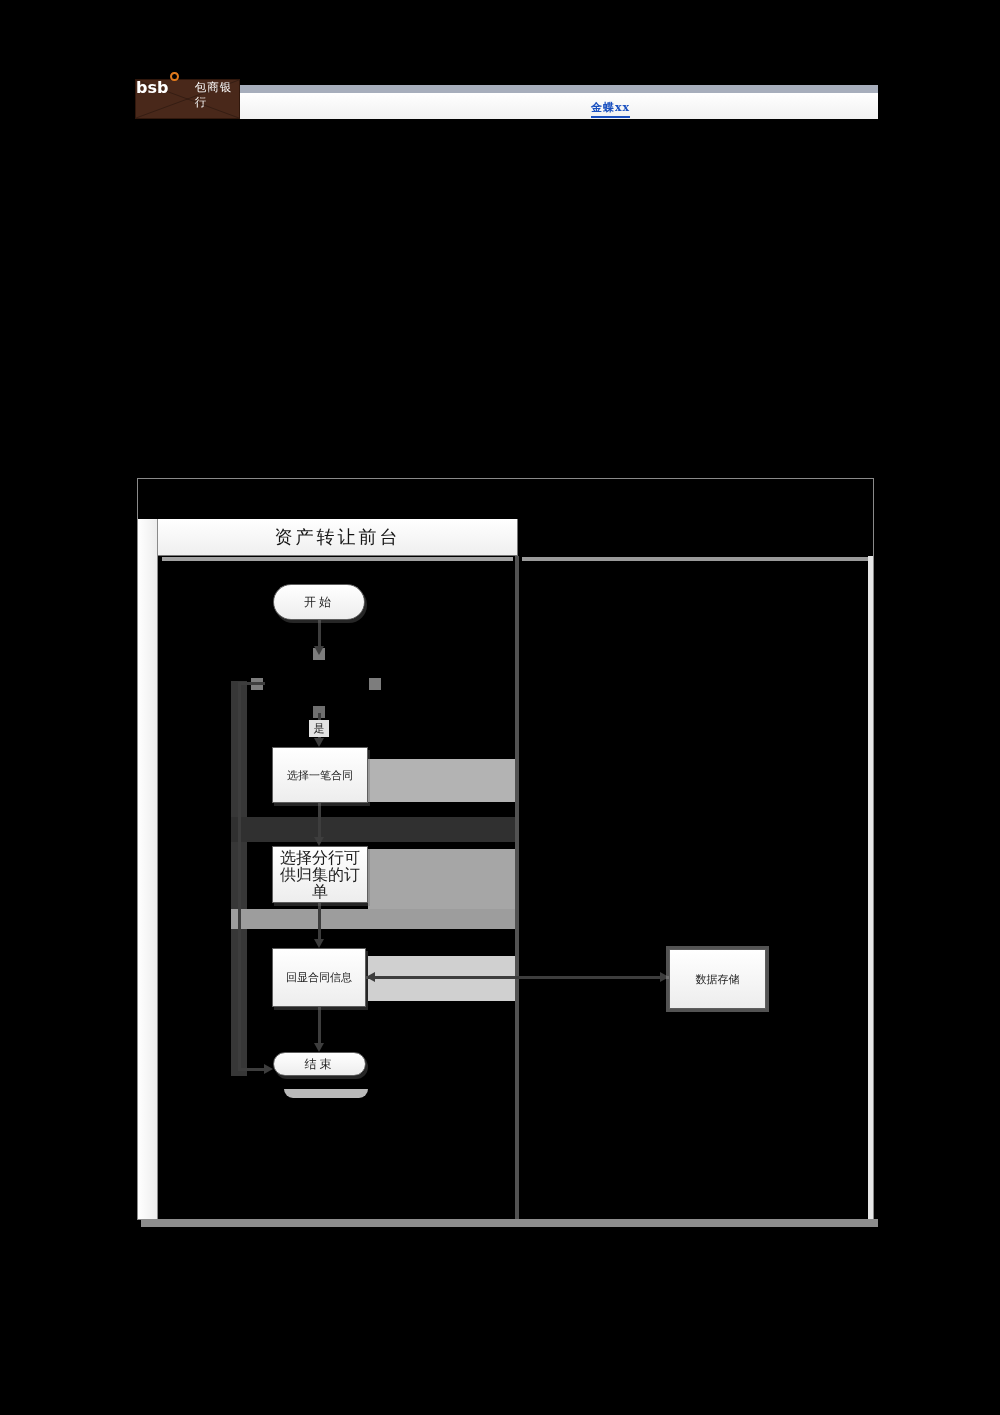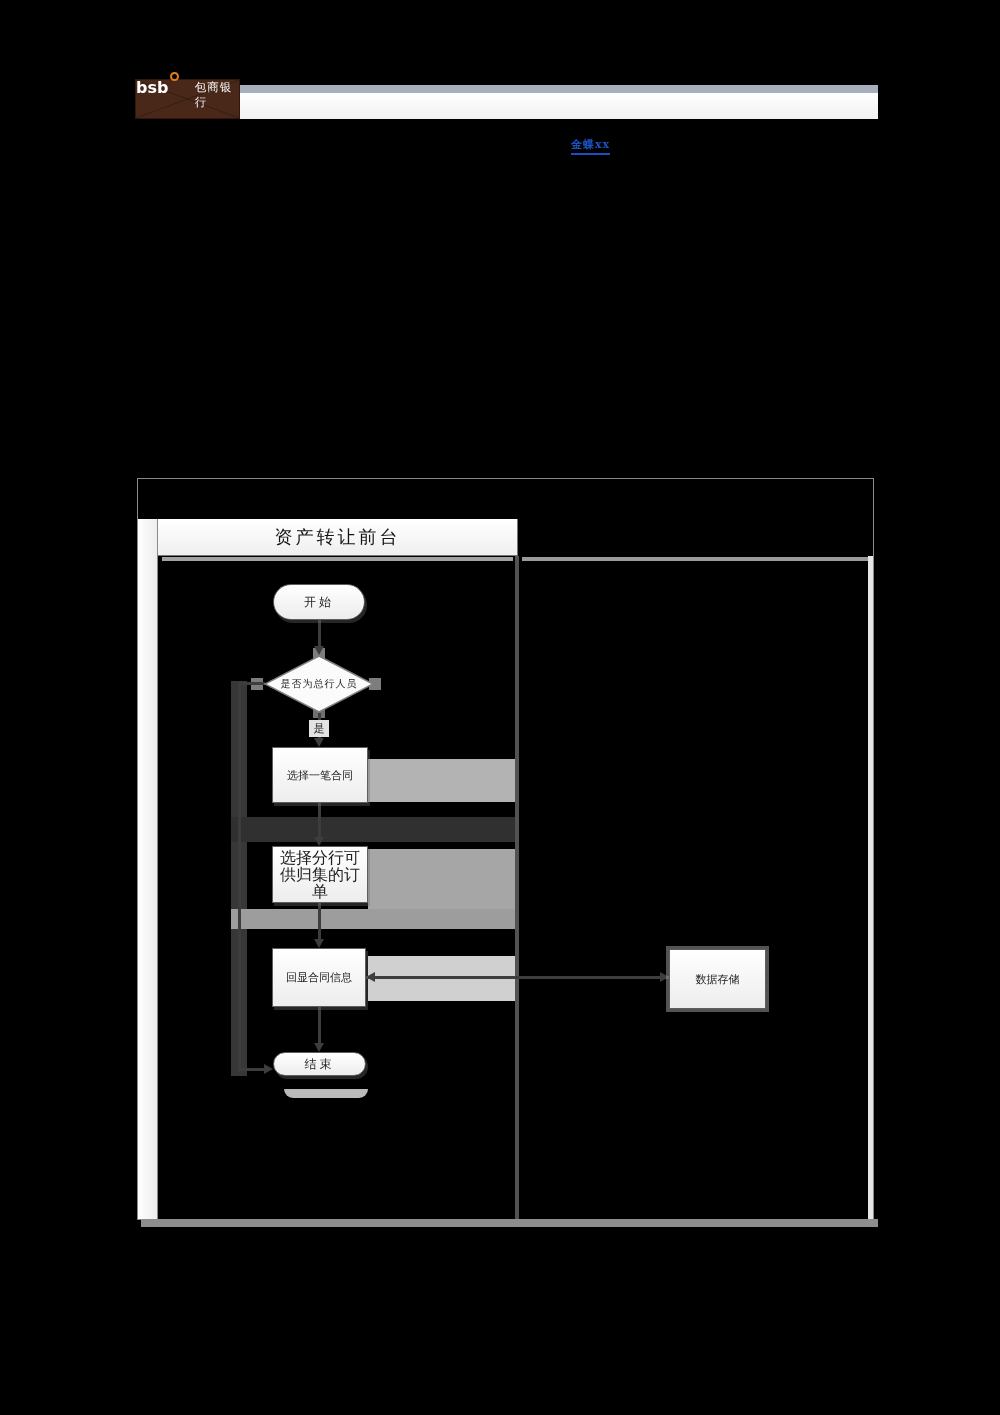--- a/index.html
+++ b/index.html
@@ -18,22 +18,22 @@
   .logo-cross{left:0;top:0;width:103px;height:38px;pointer-events:none;}
   .logo-bsb{color:#fff;font-family:"DejaVu Sans","Liberation Sans",sans-serif;
     font-weight:bold;font-size:16px;line-height:1;position:relative;}
   .logo-dot{position:absolute;right:-8px;top:-4px;width:5px;height:5px;
     border:2px solid #e0791c;border-radius:50%;}
   .logo-bank{color:#fff;font-size:11.5px;letter-spacing:1px;margin-left:6px;
     font-family:"DejaVu Sans","Liberation Sans",sans-serif;}
   .bar-gray{left:238px;top:85px;width:640px;height:8px;background:#a7aebc;}
   .band-white{left:238px;top:93px;width:640px;height:26px;
     background:linear-gradient(#ffffff,#f1f1f1);}
-  .hdr-link{left:571px;top:100px;color:#1b51c0;font-weight:bold;font-size:11px;
-    border-bottom:2px solid #1a4fbe;padding-bottom:1px;letter-spacing:1px;cursor:pointer;margin-top:37px;}
+  .hdr-link{left:591px;top:100px;color:#1b51c0;font-weight:bold;font-size:11px;
+    border-bottom:2px solid #1a4fbe;padding-bottom:1px;letter-spacing:1px;cursor:pointer;}
   
   .chart{left:137px;top:478px;width:735px;height:740px;border:1px solid #8a8a8a;
     background:#000;}
   .pool-title{left:0;top:0;width:735px;height:40px;
     background:linear-gradient(#fdfdfd,#ececec);border-bottom:1px solid #808080;
     box-sizing:border-box;display:flex;align-items:center;}
   .pool-title span{margin-left:10px;font-size:16px;color:#141414;letter-spacing:2px;}
   .left-strip{left:0;top:40px;width:20px;height:700px;
     background:linear-gradient(to right,#ffffff,#ededed);
     border-right:1px solid #8a8a8a;box-sizing:border-box;}
@@ -137,26 +137,20 @@
 
   <div class="abs conn" style="left:100px;top:203px;width:27px;height:3px;"></div>
   <div class="abs conn" style="left:100px;top:203px;width:3px;height:388px;"></div>
   <div class="abs conn" style="left:100px;top:589px;width:26px;height:3px;"></div>
   <div class="abs arr right" style="left:126px;top:585px;"></div>
 
   <div class="abs node stadium" style="left:135px;top:105px;width:92px;height:36px;">
     <span>开始</span>
   </div>
 
-  <div class="abs diamond-wrap">
-    <svg width="110" height="58" viewBox="0 0 110 58">
-      <polygon points="55,1 109,29 55,57 1,29" fill="#fbfbfb" stroke="#7f7f7f" stroke-width="1.5"></polygon>
-    </svg>
-    <div class="abs diamond-text">是否为总行人员</div>
-  </div>
 
   <div class="abs yes-label">是</div>
 
   <div class="abs node" style="left:134px;top:268px;width:96px;height:56px;">
     <span>选择一笔合同</span>
   </div>
 
   <div class="abs node" style="left:134px;top:367px;width:96px;height:57px;padding:11px 3px;line-height:17px;word-break:break-all;font-size:16px;">
     <span>选择分行可供归集的订单</span>
   </div>

